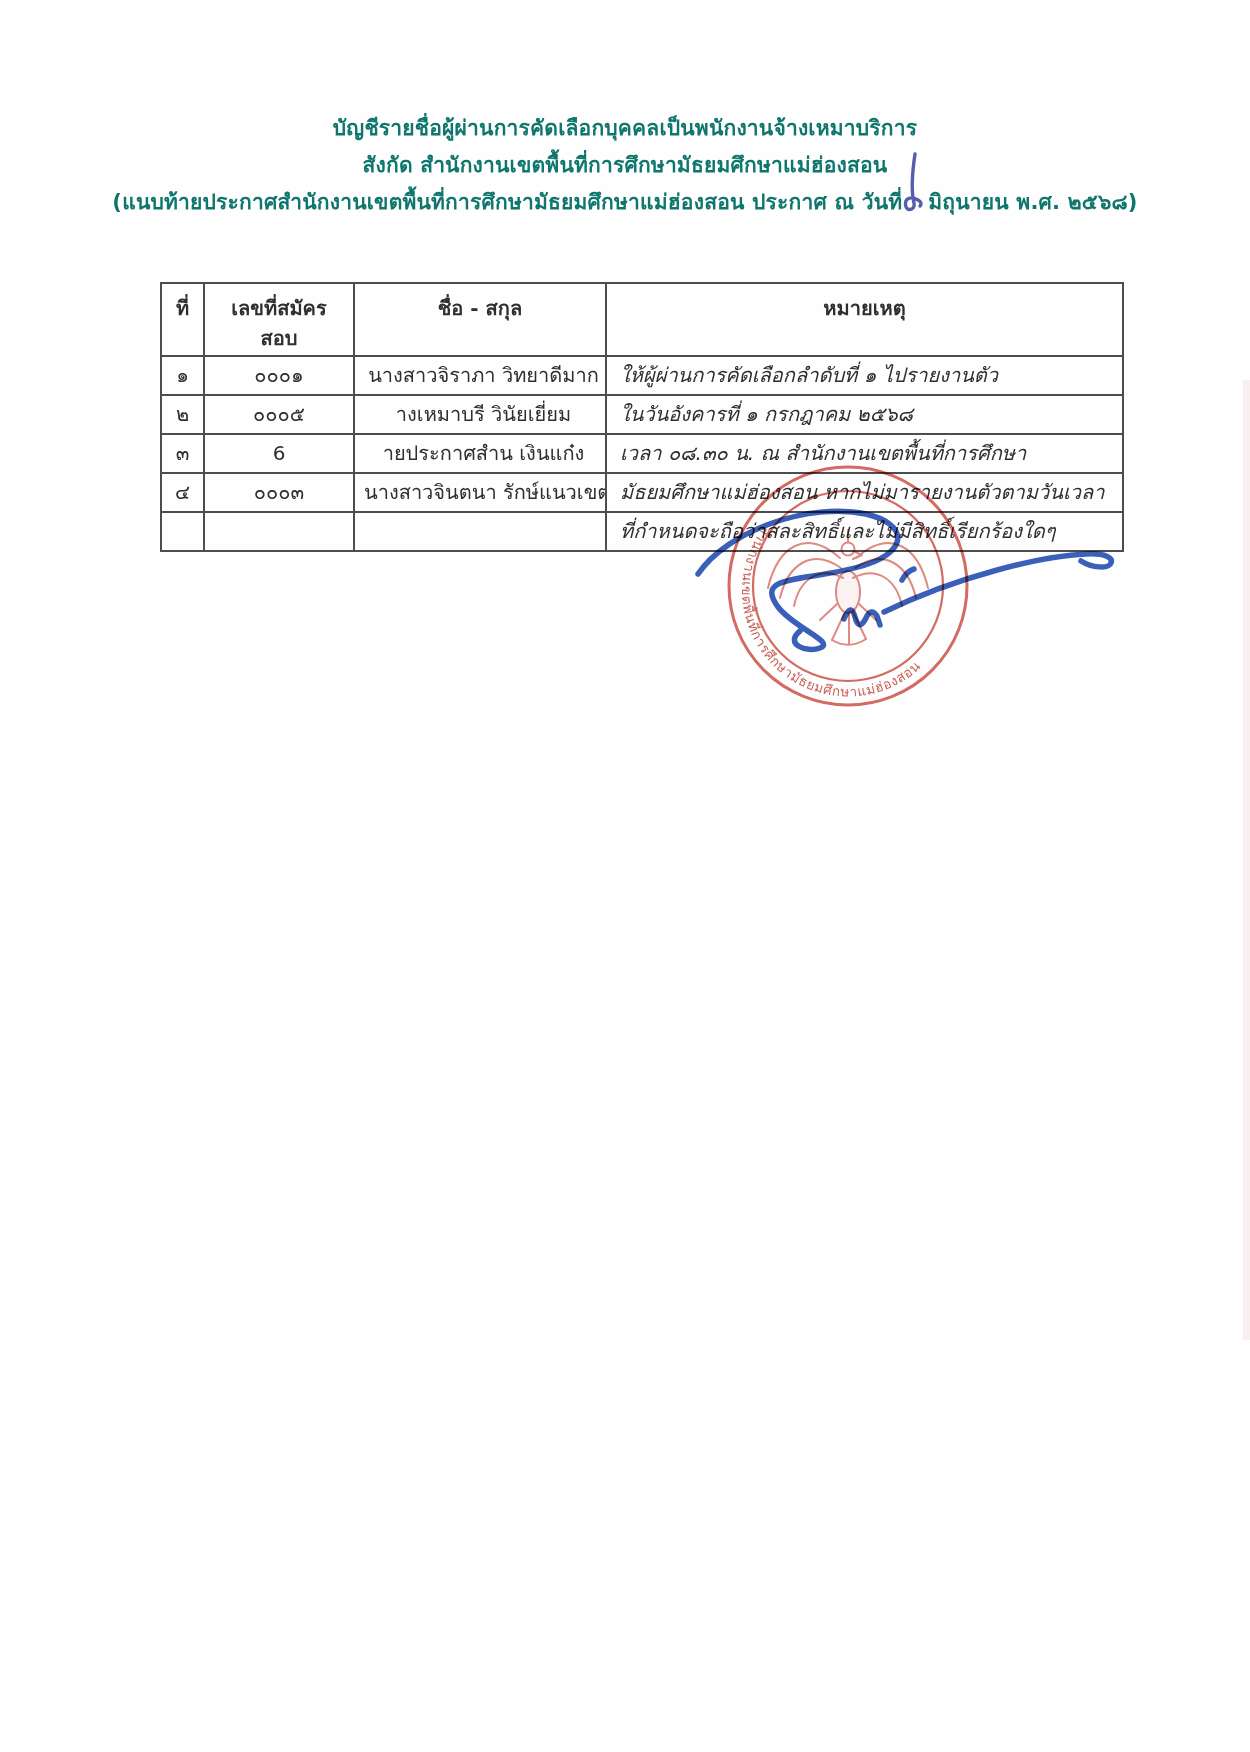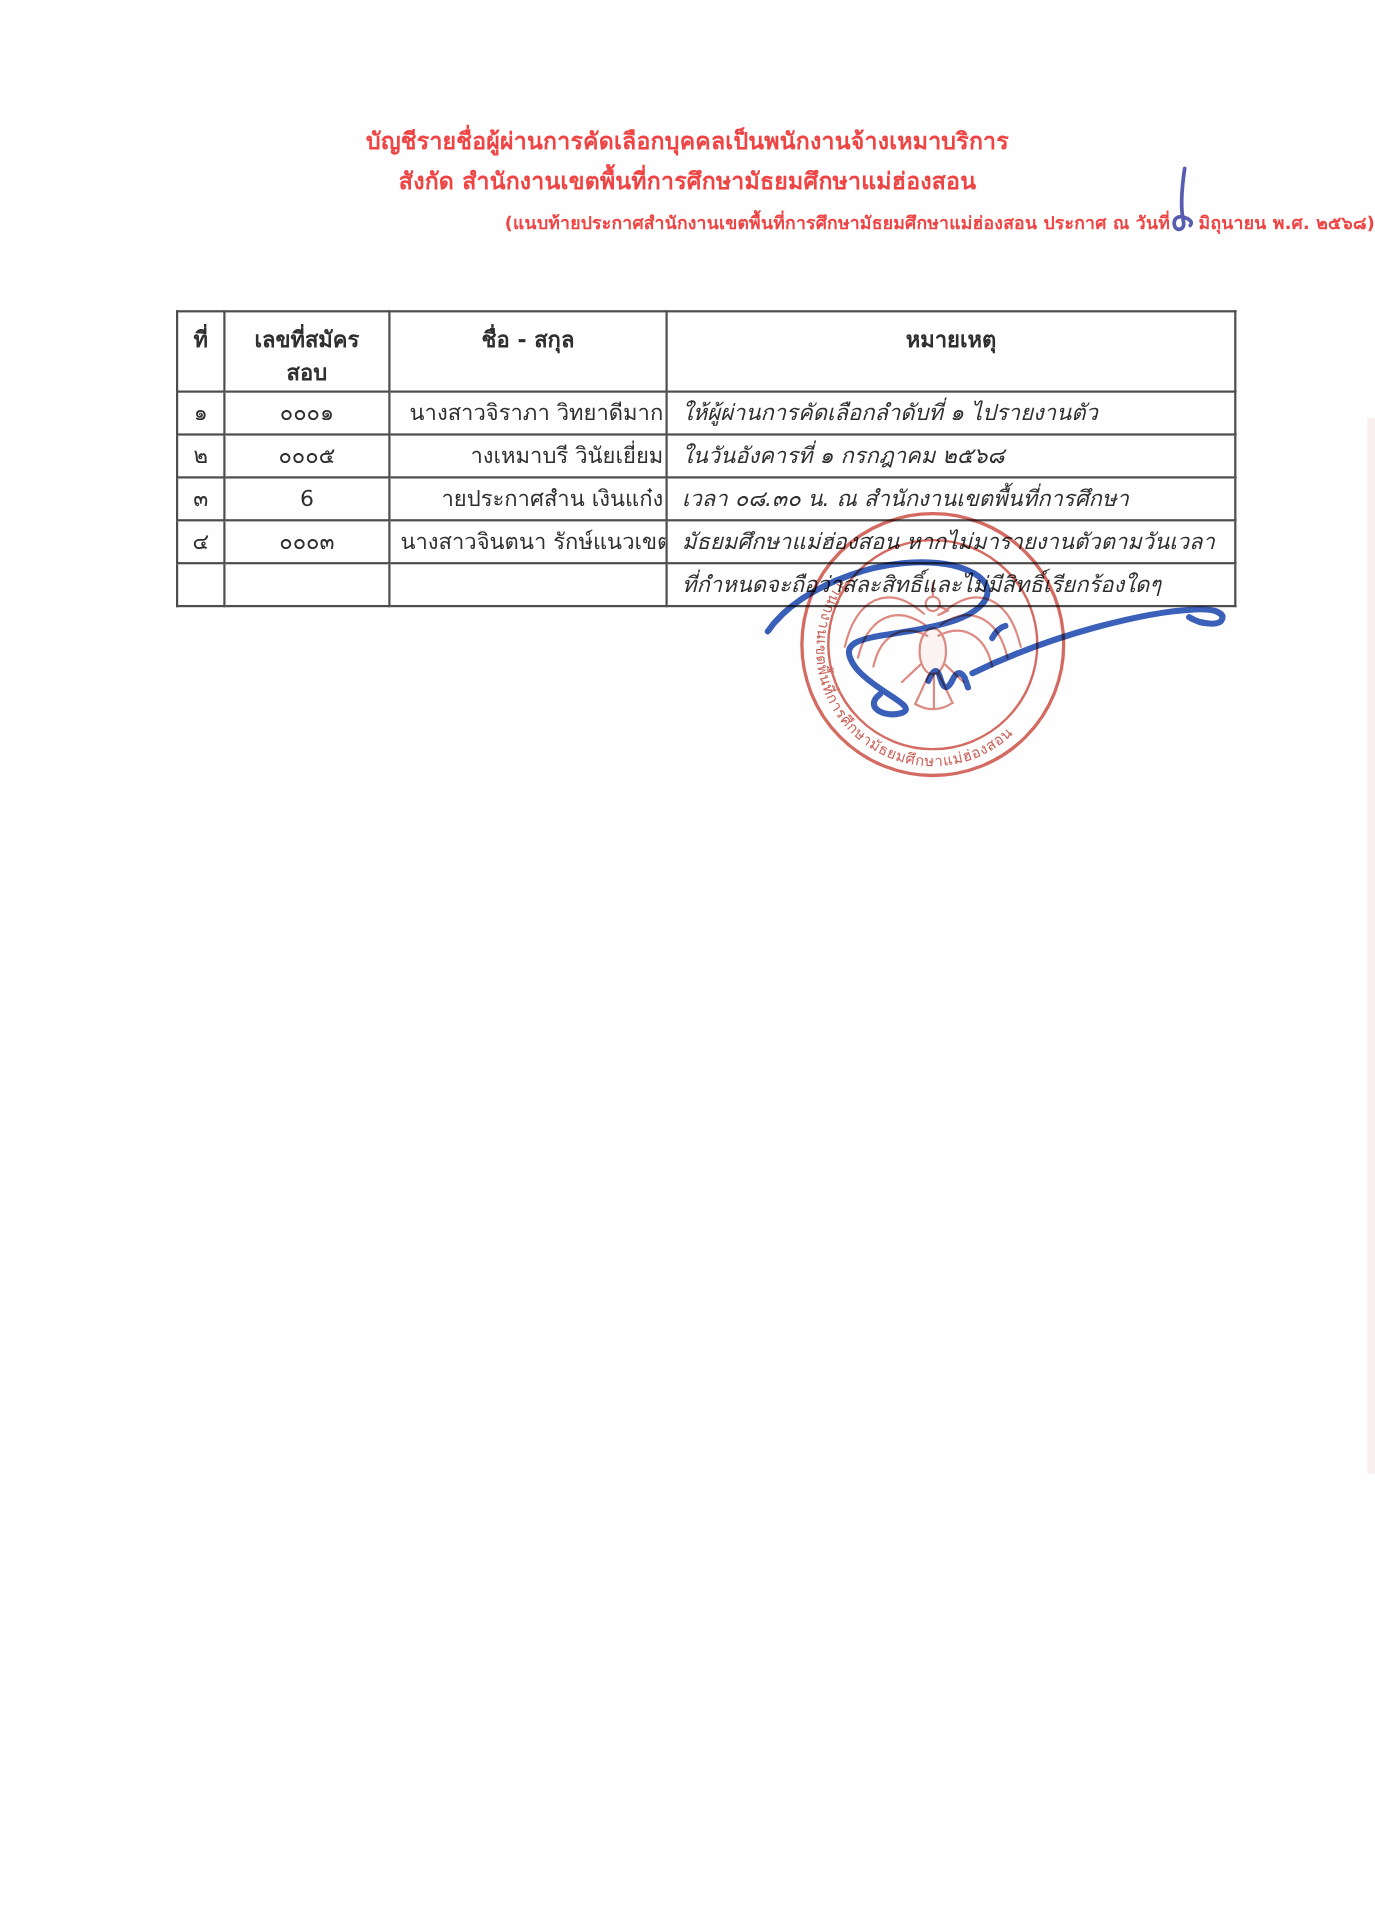--- a/index.html
+++ b/index.html
@@ -10,39 +10,39 @@
     color:#2e2e2e;
   }
   .page{position:relative;width:1250px;height:1752px;overflow:hidden;background:#fefefe;}
 
   
   .scan-smear{position:absolute;right:0;top:380px;width:7px;height:960px;
     background:rgba(236,186,186,.22);pointer-events:none;}
 
   
   .doc-header{position:absolute;top:110px;left:0;width:100%;text-align:center;
-    font-size:21px;font-weight:600;color:#ef4444;letter-spacing:.2px;}
+    font-size:21px;font-weight:600;color:#0f766e;letter-spacing:.2px;}
   .doc-header .line{height:37px;line-height:37px;white-space:nowrap;}
-  .doc-header .line.sub{font-size:16px;text-align:right;}
+  .doc-header .line.sub{font-size:21px;}
 
   .hand-day{display:inline-block;position:relative;width:26px;height:30px;vertical-align:-7px;}
   .hand-day svg{position:absolute;left:-2px;top:-38px;overflow:visible;}
 
   
   table.roster{position:absolute;left:160px;top:282px;width:962px;
     border-collapse:collapse;table-layout:fixed;
     font-size:20px;color:#2f2f2f;}
   .roster th,.roster td{border:2px solid #4d4d4d;overflow:hidden;white-space:nowrap;}
   .roster th{font-weight:600;vertical-align:top;padding:9px 2px 0 2px;line-height:30px;height:62px;}
   .roster td{height:35px;vertical-align:middle;padding:0 2px 2px 2px;text-align:center;}
   .roster .col-no{width:43px;}
   .roster .col-app{width:150px;}
   .roster .col-name{width:252px;}
   .roster .col-remark{width:517px;}
-  .roster td.cell-name{text-align:right;padding-left:9px;}
+  .roster td.cell-name{text-align:center;padding-left:9px;}
   .roster td.cell-remark{text-align:left;padding-left:13px;font-style:italic;}
 
   
   .stamp-svg{position:absolute;left:722px;top:460px;mix-blend-mode:multiply;}
   .sign-svg{position:absolute;left:640px;top:488px;overflow:visible;mix-blend-mode:multiply;}
 </style>
 </head>
 <body>
 
 <div class="page">

